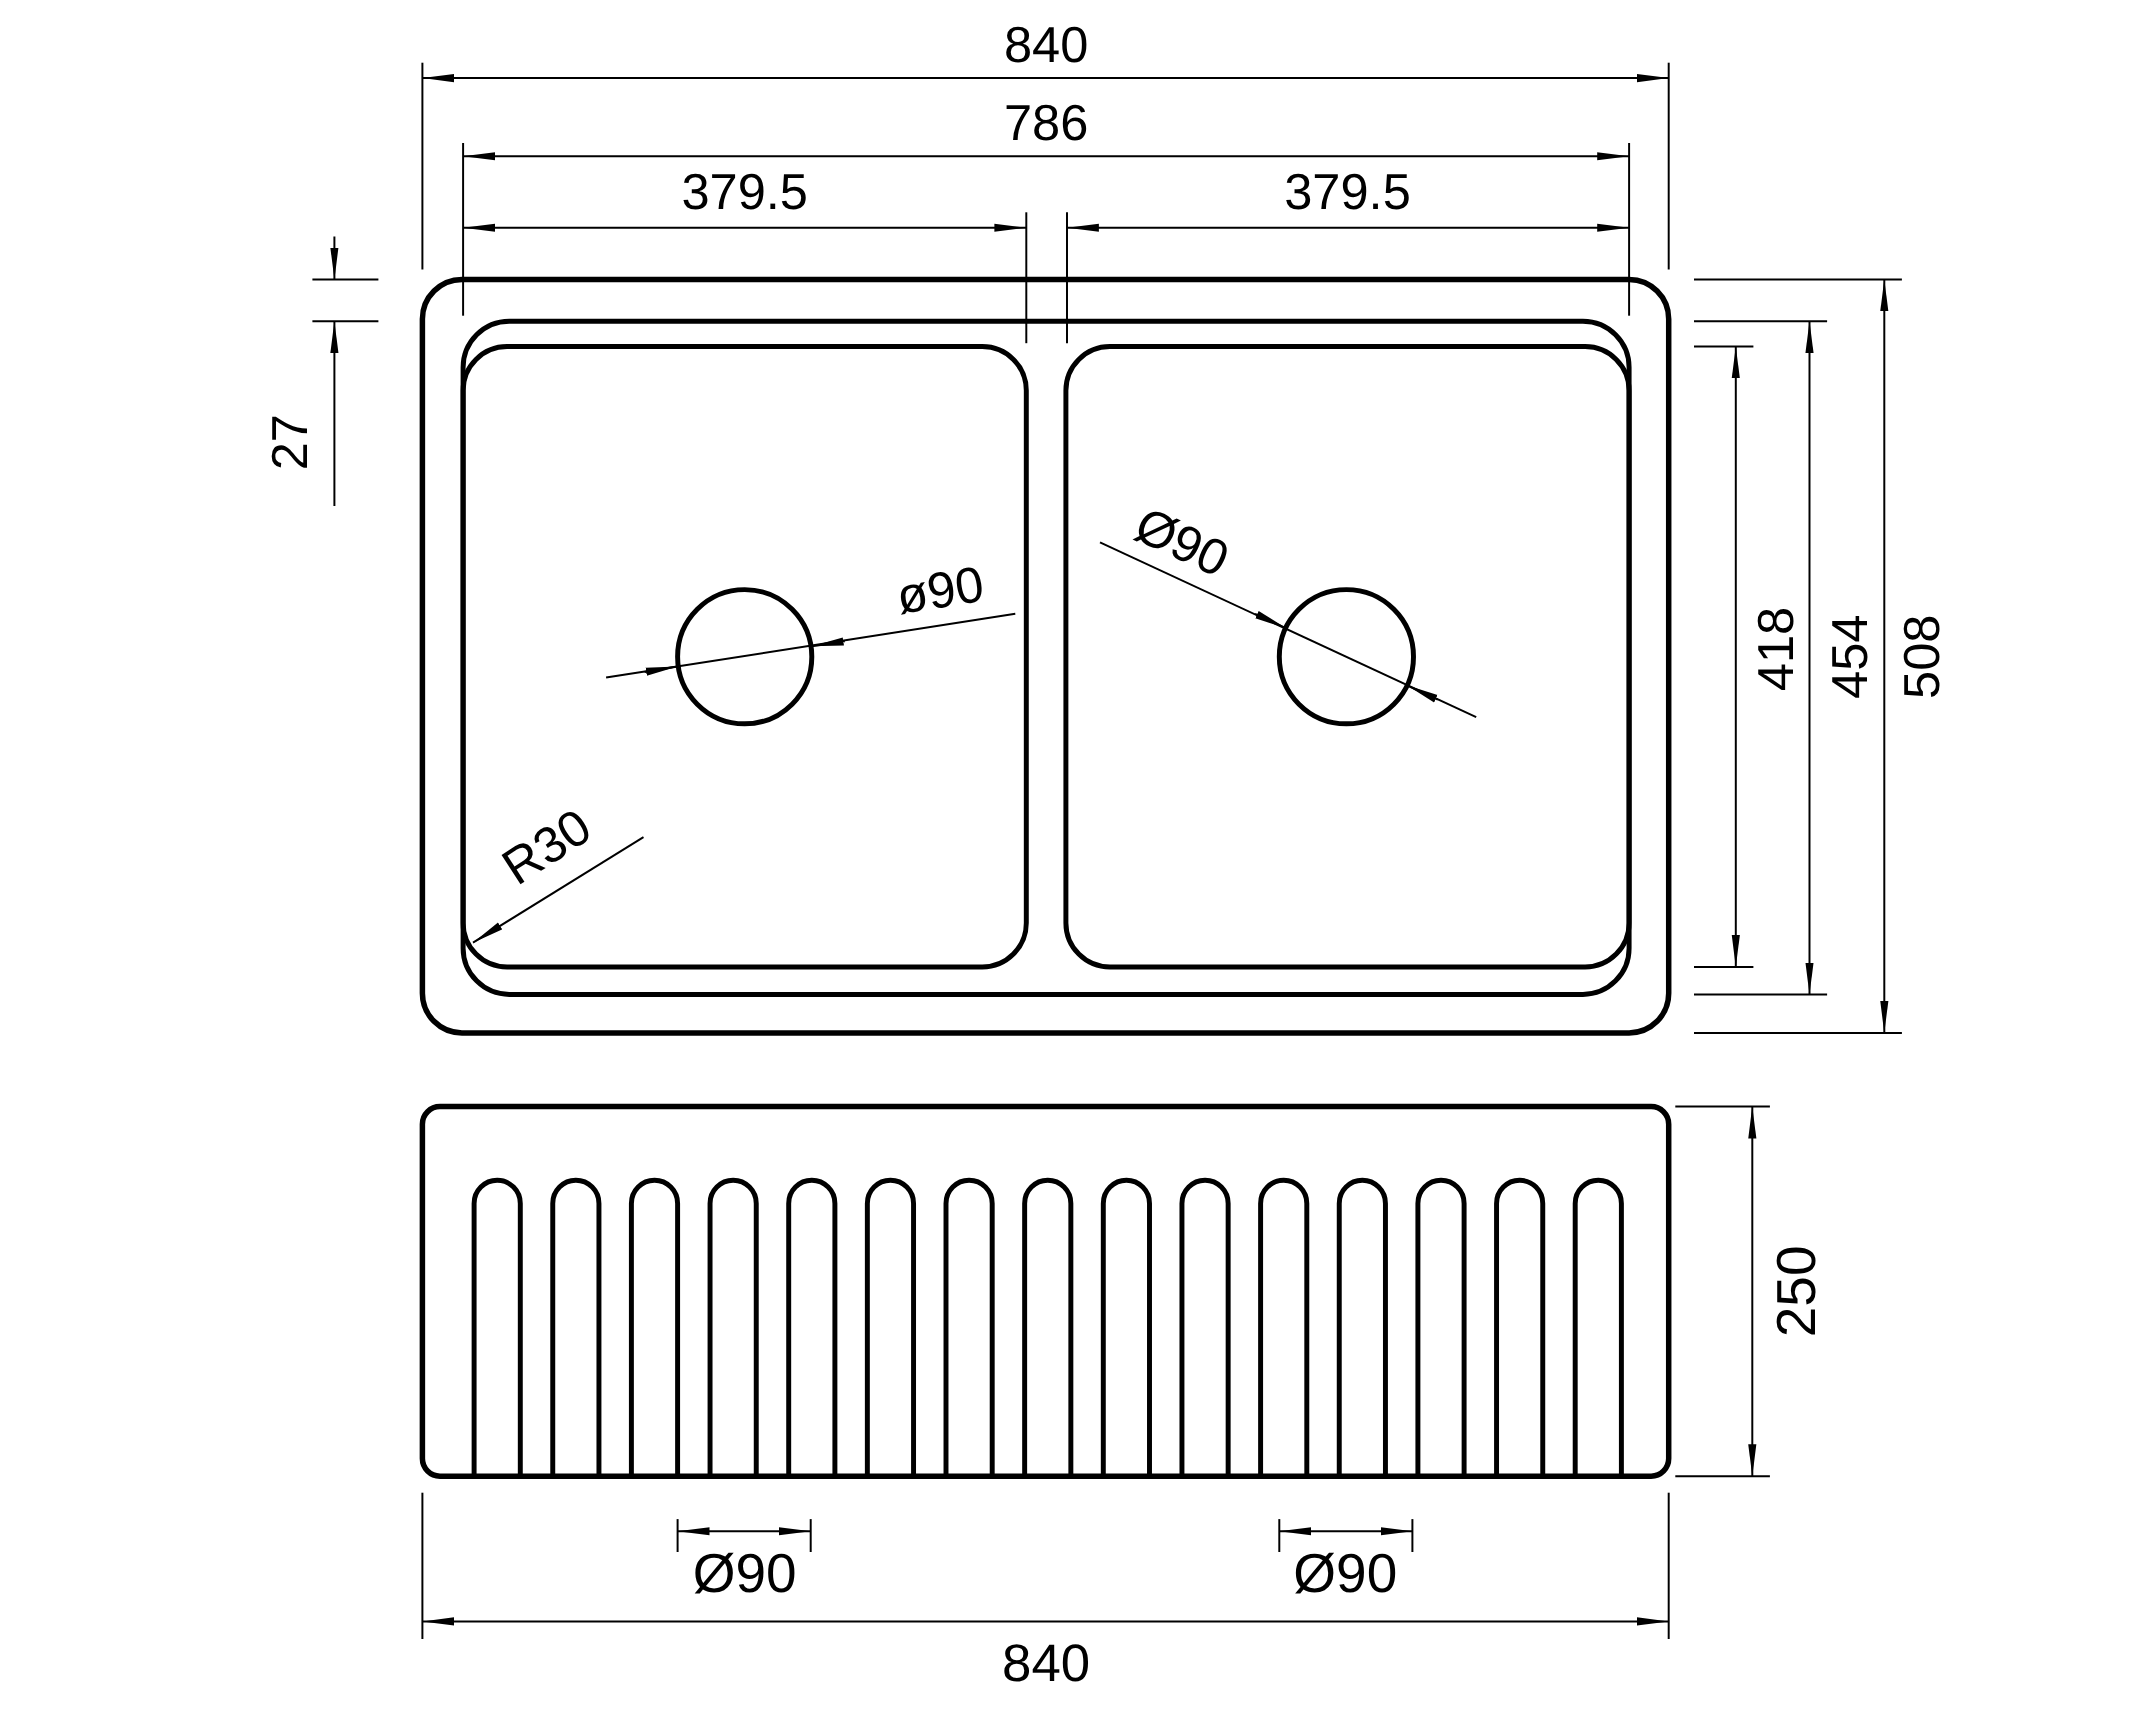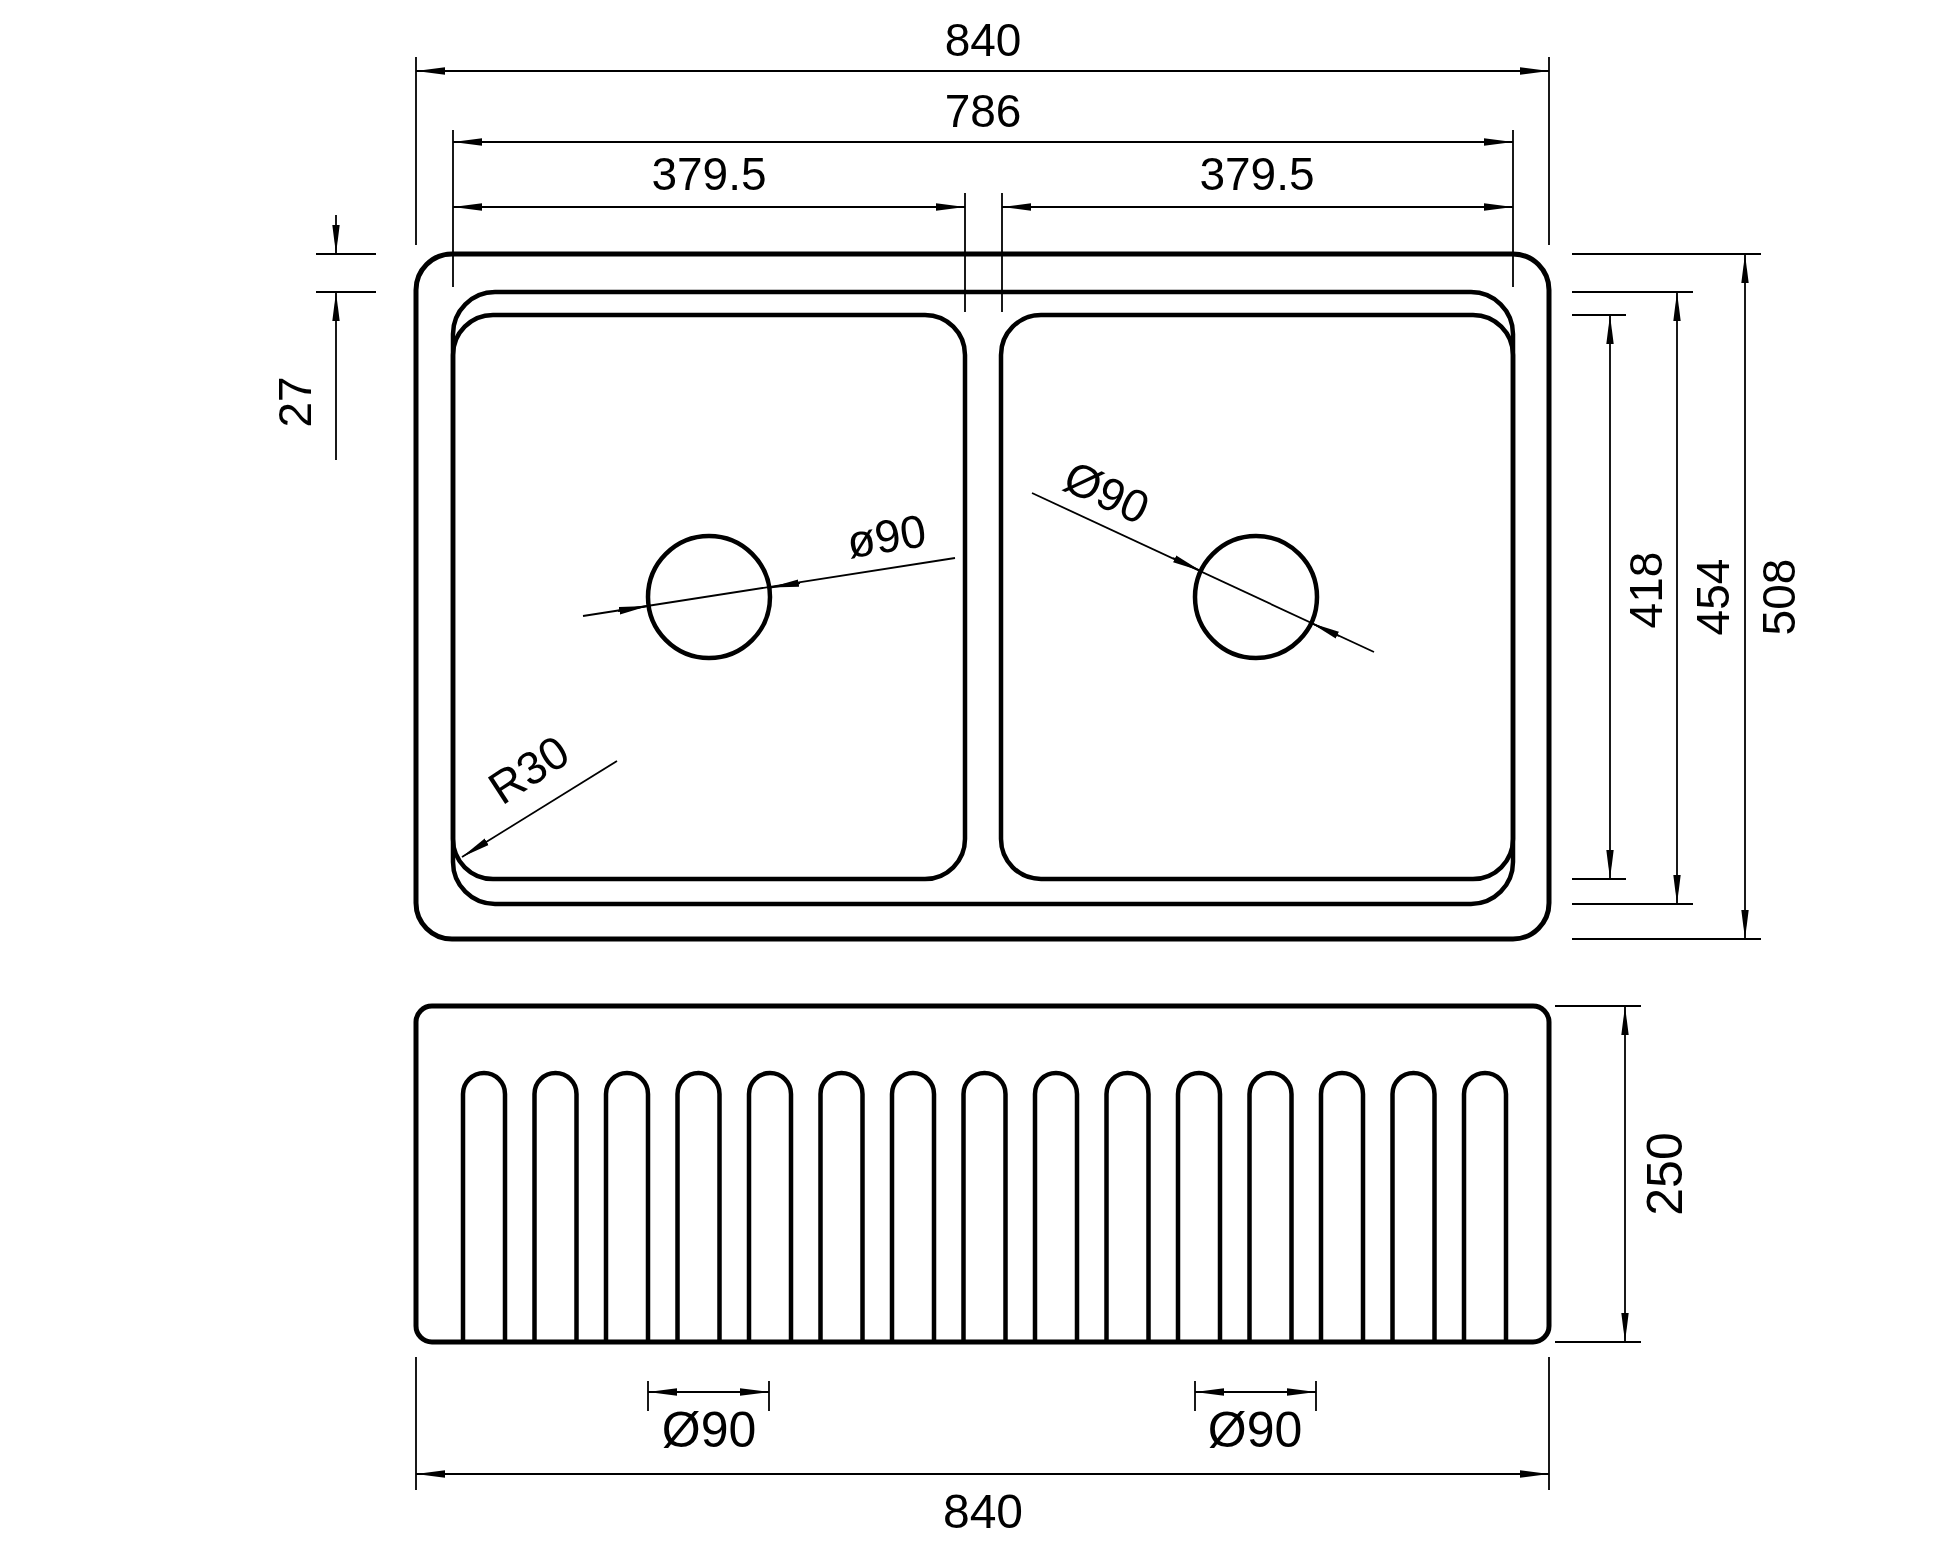--- a/index.html
+++ b/index.html
@@ -1,17 +1,17 @@
 <!DOCTYPE html>
 <html style="--line: #000000; --bg: #ffffff;"><head>
 <meta charset="utf-8">
 <style>
   :root { --line:#000000; --bg:#ffffff; }
   html,body { margin:0; padding:0; background:var(--bg); }
-  .stage { width:1704px; height:1557px; position:relative; background:var(--bg);padding-left:32px; }
+  .stage { width:1704px; height:1557px; position:relative; background:var(--bg); }
   svg { display:block; }
   .outline  { fill:none; stroke:var(--line); stroke-width:5;   stroke-linecap:round; }
   .outline2 { fill:none; stroke:var(--line); stroke-width:4.5; stroke-linecap:round; }
   .dim      { fill:none; stroke:var(--line); stroke-width:1.8; stroke-linecap:butt; }
   .dimtext  { font-family:"Liberation Sans", sans-serif; fill:var(--line);
               text-anchor:middle; font-weight:400; }
   .t46 { font-size:46px; }
   .t48 { font-size:48px; }
   .t50 { font-size:50px; }
   .anchor-start { text-anchor:start; }

